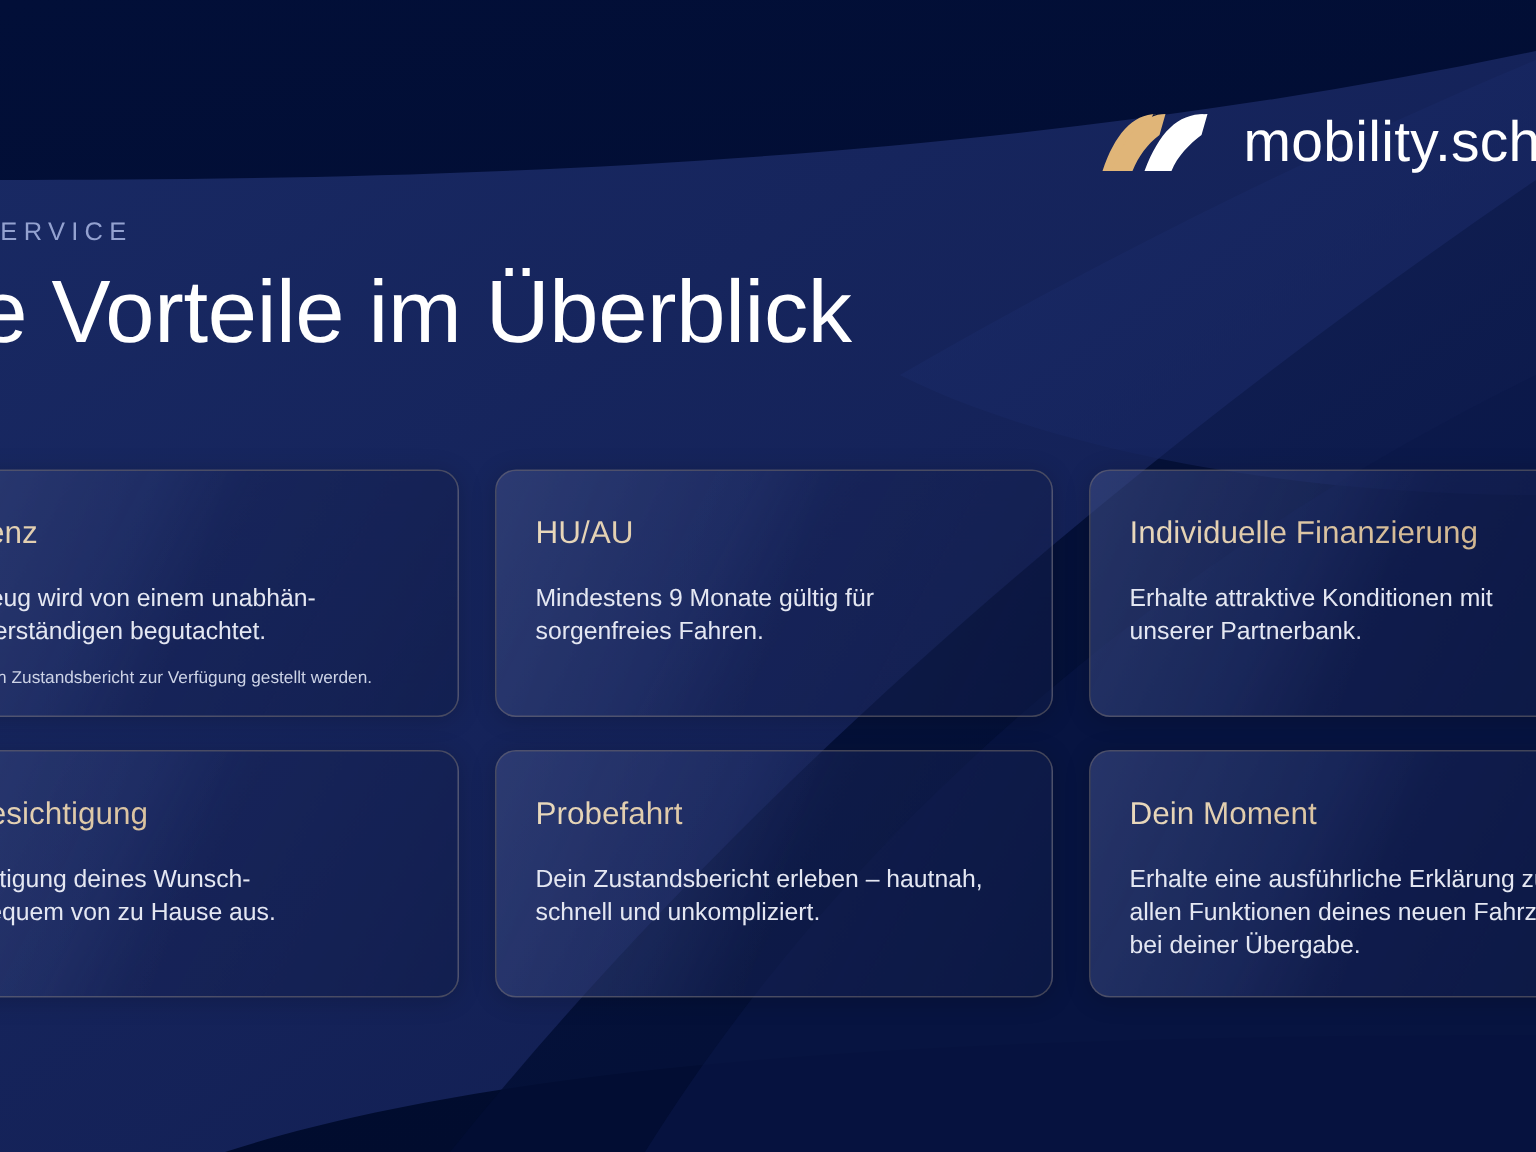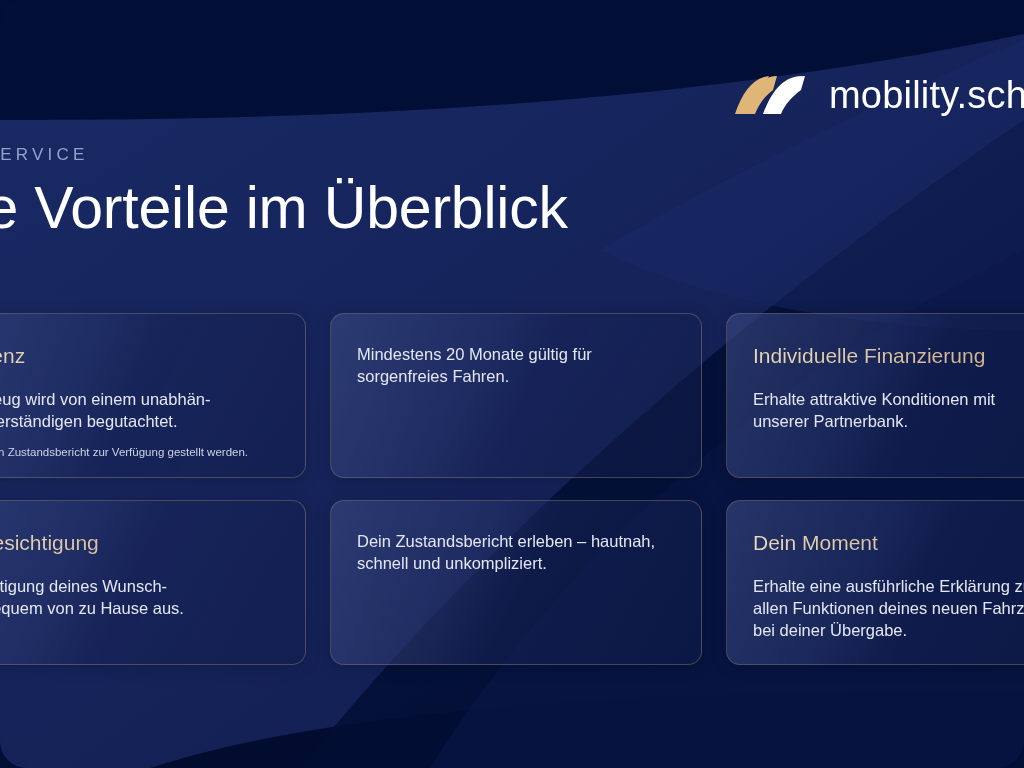--- a/index.html
+++ b/index.html
@@ -15,21 +15,20 @@
     font-family: "Liberation Sans", sans-serif;
     -webkit-font-smoothing: antialiased;
   }
 
   .stage {
     position: relative;
     width: 1024px;
     height: 768px;
     overflow: hidden;
     background: #010f36;
-    border-radius: 27px;
   }
 
   
   .bg-layer {
     position: absolute;
     inset: 0;
     overflow: hidden;
     pointer-events: none;
   }
   .bg-svg {
@@ -225,37 +224,39 @@
   <div class="cards">
 
     <div class="card">
       <h2 class="card-title">parenz</h2>
       <p class="card-body">ahrzeug wird von einem unabhän-
 achverständigen begutachtet.</p>
       <p class="card-note">kann ein Zustandsbericht zur Verfügung gestellt werden.</p>
     </div>
 
     <div class="card">
-      <p class="card-body">Mindestens 20 Monate gültig für
+      <h2 class="card-title">HU/AU</h2>
+      <p class="card-body">Mindestens 9 Monate gültig für
 sorgenfreies Fahren.</p>
     </div>
 
     <div class="card">
       <h2 class="card-title">Individuelle Finanzierung</h2>
       <p class="card-body">Erhalte attraktive Konditionen mit
 unserer Partnerbank.</p>
     </div>
 
     <div class="card">
       <h2 class="card-title">e Besichtigung</h2>
       <p class="card-body">esichtigung deines Wunsch-
 gs bequem von zu Hause aus.</p>
     </div>
 
     <div class="card">
+      <h2 class="card-title">Probefahrt</h2>
       <p class="card-body">Dein Zustandsbericht erleben – hautnah,
 schnell und unkompliziert.</p>
     </div>
 
     <div class="card">
       <h2 class="card-title">Dein Moment</h2>
       <p class="card-body">Erhalte eine ausführliche Erklärung zu
 allen Funktionen deines neuen Fahrzeu
 bei deiner Übergabe.</p>
     </div>

